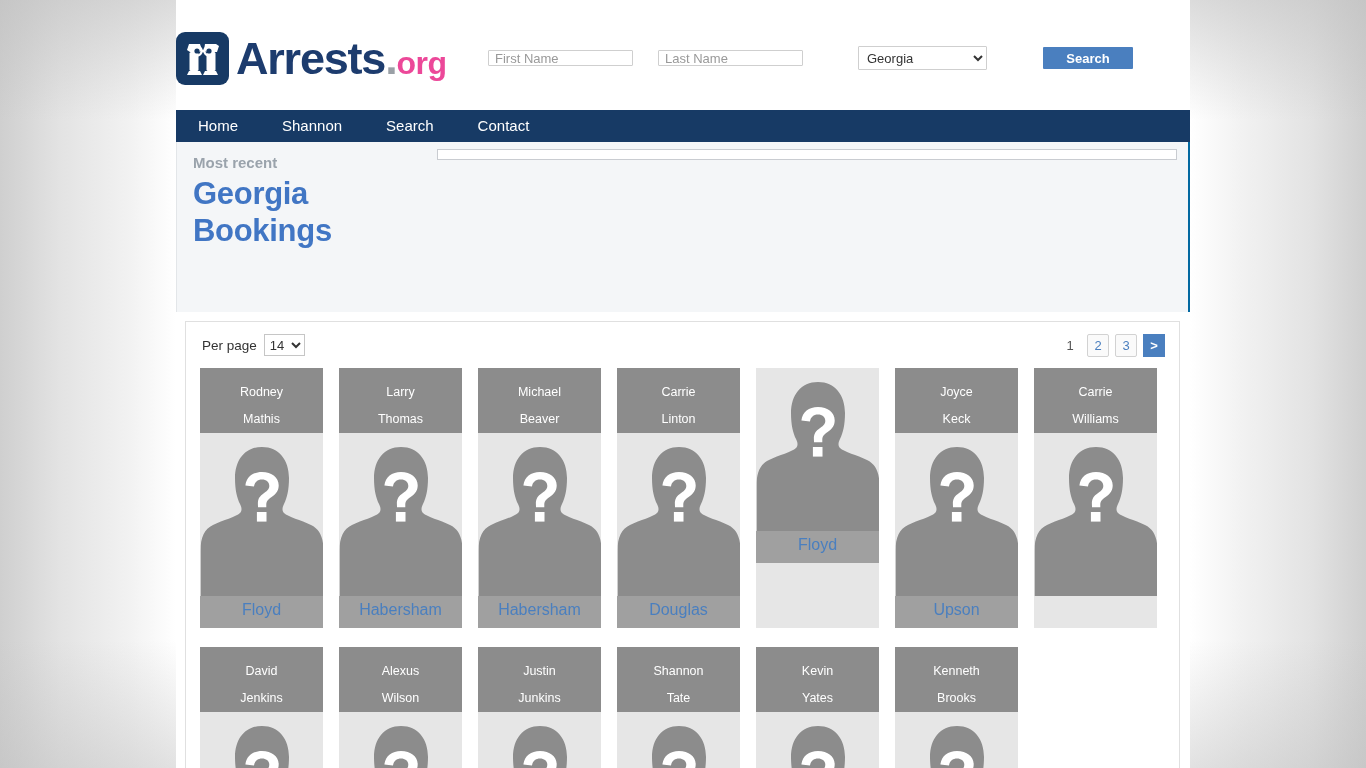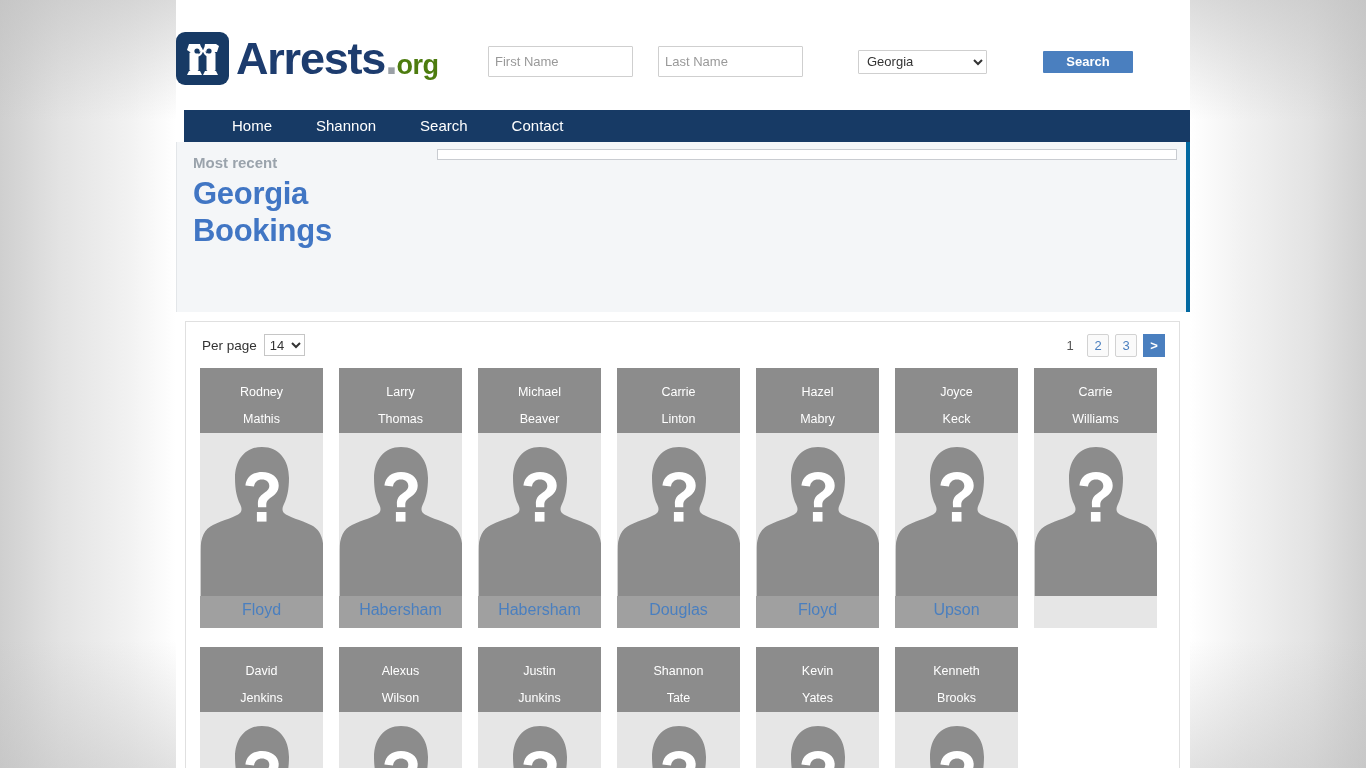--- a/index.html
+++ b/index.html
@@ -68,35 +68,35 @@
     margin-left: 7px;
     font-size: 45px;
     font-weight: bold;
     letter-spacing: -1.2px;
     color: #1d3c6e;
     line-height: 1;
     white-space: nowrap;
   }
   .logo-text .dot { color: #9aa0a6; }
   .logo-text .org {
-    color: #4d7c0f;
-    font-size: 27px;
+    color: #ec4899;
+    font-size: 32px;
     letter-spacing: -0.5px;
   }
 
   .search-form {
     position: absolute;
     left: 312px;
     top: 46px;
     display: flex;
     align-items: center;
   }
   .txt {
     width: 145px;
-    height: 31px;
+    height: 16px;
     box-sizing: border-box;
     border: 1px solid #cfcfcf;
     background: #fff;
     font-family: "Liberation Sans", sans-serif;
     font-size: 13px;
     color: #444;
     padding: 0 6px;
     border-radius: 1px;
     outline: none;
   }
@@ -128,38 +128,36 @@
     cursor: pointer;
     border-radius: 1px;
   }
 
   
   .navbar {
     height: 32px;
     background: #173a65;
     display: flex;
     align-items: center;
-    padding-left: 26px;
-    margin-left: 8px;
   }
   .nav-item {
     color: #ffffff;
     font-size: 15px;
     padding: 0 22px;
     line-height: 32px;
     text-decoration: none;
     cursor: pointer;
     white-space: nowrap;
   }
 
   
   .hero {
     background: #f4f6f8;
     border-left: 1px solid #e3e6e9;
-    border-right: 4px solid #0369a1;
+    border-right: 2px solid #0369a1;
     height: 170px;
     position: relative;
     box-sizing: border-box;
   }
   .hero-title {
     position: absolute;
     left: 16px;
     top: 12px;
     width: 250px;
   }
@@ -425,24 +423,20 @@
           <div class="photo">
             <svg width="123" height="163" viewBox="0 0 123 163" aria-hidden="true">
               <path fill="#8c8c8c" d="M61.5 14c-17 0-27 13-27 31 0 12 2 20 5 26 2 4 2 7 0 9-4 4-17 7-27 12C4 96 0 104 0 118v45h123v-45c0-14-4-22-12.5-26-10-5-23-8-27-12-2-2-2-5 0-9 3-6 5-14 5-26 0-18-10-31-27-31z"></path>
               <path fill="#ffffff" d="M61.5 39c-9.2 0-15.6 5.1-16.6 13.4l8.6 1.1c.6-4.3 3.5-7 8-7 4.3 0 7.3 2.6 7.3 6.2 0 2.8-1.3 4.6-5.2 7.3-4.6 3.2-6.4 6-6.2 11.2l.1 3.1h8.3v-2.4c0-3.4 1.1-5.1 5.3-8 5-3.4 7.1-6.6 7.1-11.7C78.2 44.6 71.4 39 61.5 39z"></path>
               <rect fill="#ffffff" x="56.4" y="79" width="9.6" height="9.6"></rect>
             </svg>
           </div>
           <div class="card-foot">Douglas</div>
         </div>
         <div class="card">
-          <div class="card-head">
-            <span class="ln">Hazel</span>
-            <span class="ln">Mabry</span>
-          </div>
           <div class="photo">
             <svg width="123" height="163" viewBox="0 0 123 163" aria-hidden="true">
               <path fill="#8c8c8c" d="M61.5 14c-17 0-27 13-27 31 0 12 2 20 5 26 2 4 2 7 0 9-4 4-17 7-27 12C4 96 0 104 0 118v45h123v-45c0-14-4-22-12.5-26-10-5-23-8-27-12-2-2-2-5 0-9 3-6 5-14 5-26 0-18-10-31-27-31z"></path>
               <path fill="#ffffff" d="M61.5 39c-9.2 0-15.6 5.1-16.6 13.4l8.6 1.1c.6-4.3 3.5-7 8-7 4.3 0 7.3 2.6 7.3 6.2 0 2.8-1.3 4.6-5.2 7.3-4.6 3.2-6.4 6-6.2 11.2l.1 3.1h8.3v-2.4c0-3.4 1.1-5.1 5.3-8 5-3.4 7.1-6.6 7.1-11.7C78.2 44.6 71.4 39 61.5 39z"></path>
               <rect fill="#ffffff" x="56.4" y="79" width="9.6" height="9.6"></rect>
             </svg>
           </div>
           <div class="card-foot">Floyd</div>
         </div>
         <div class="card">

